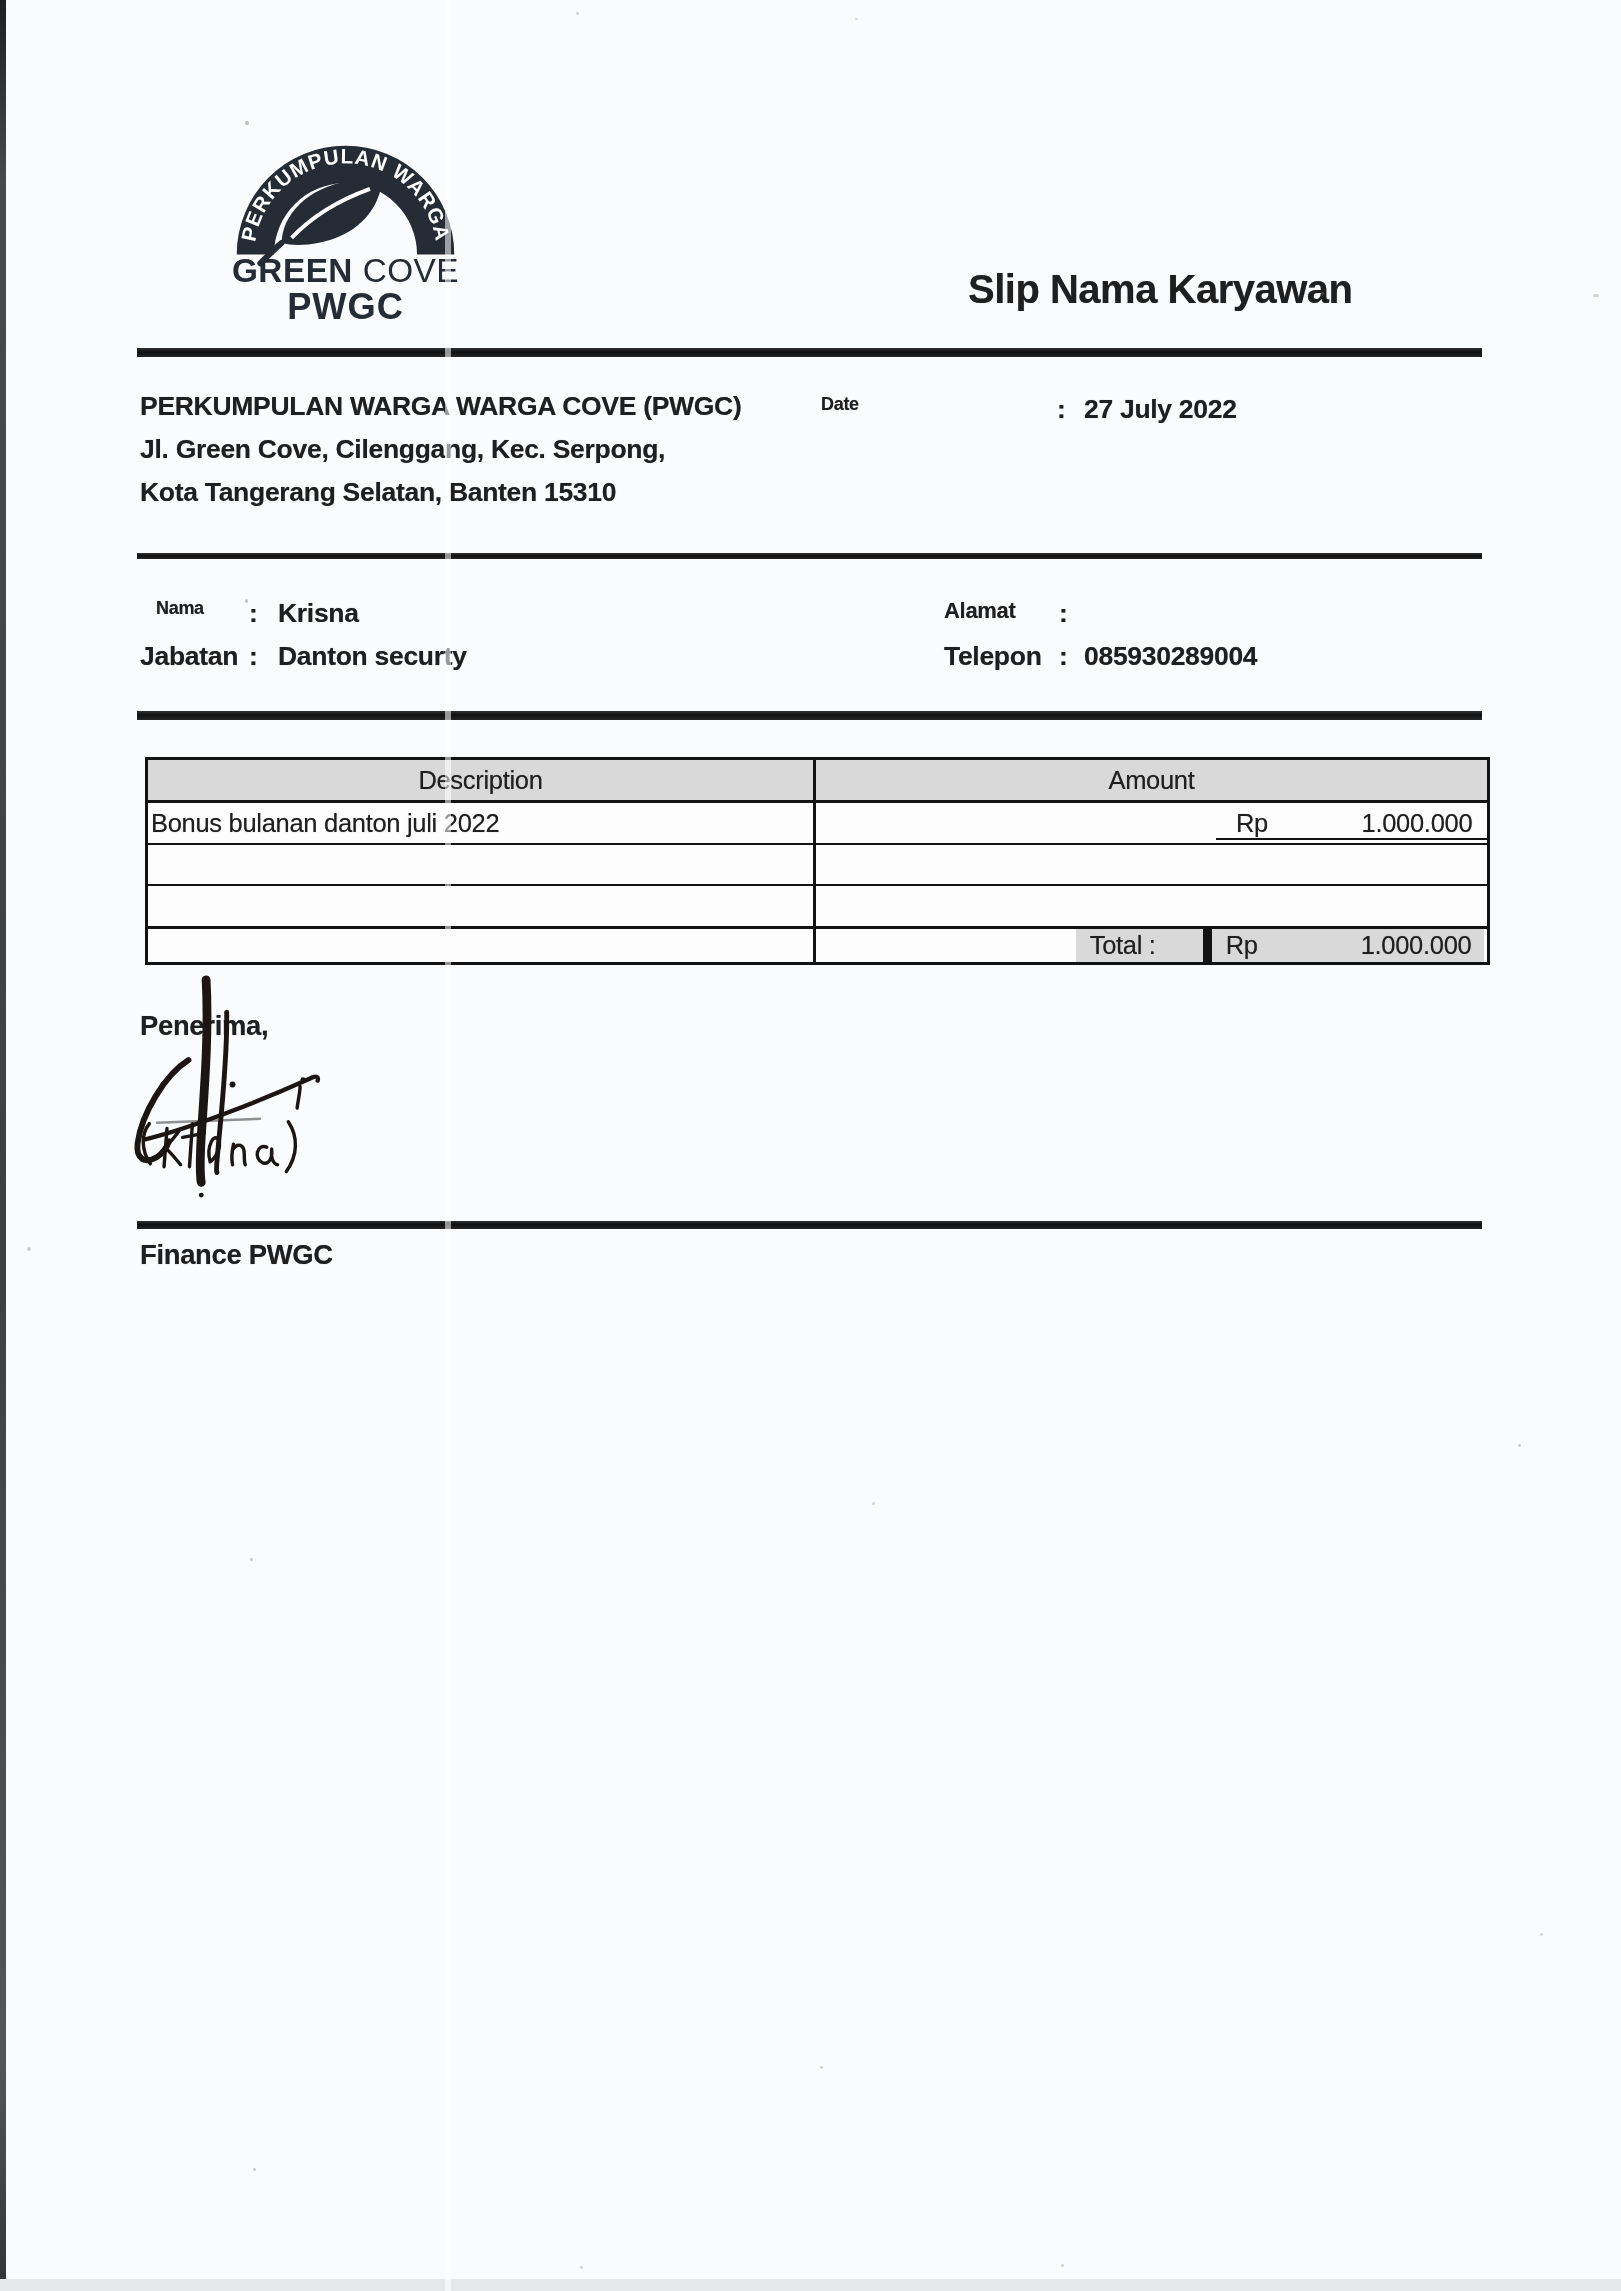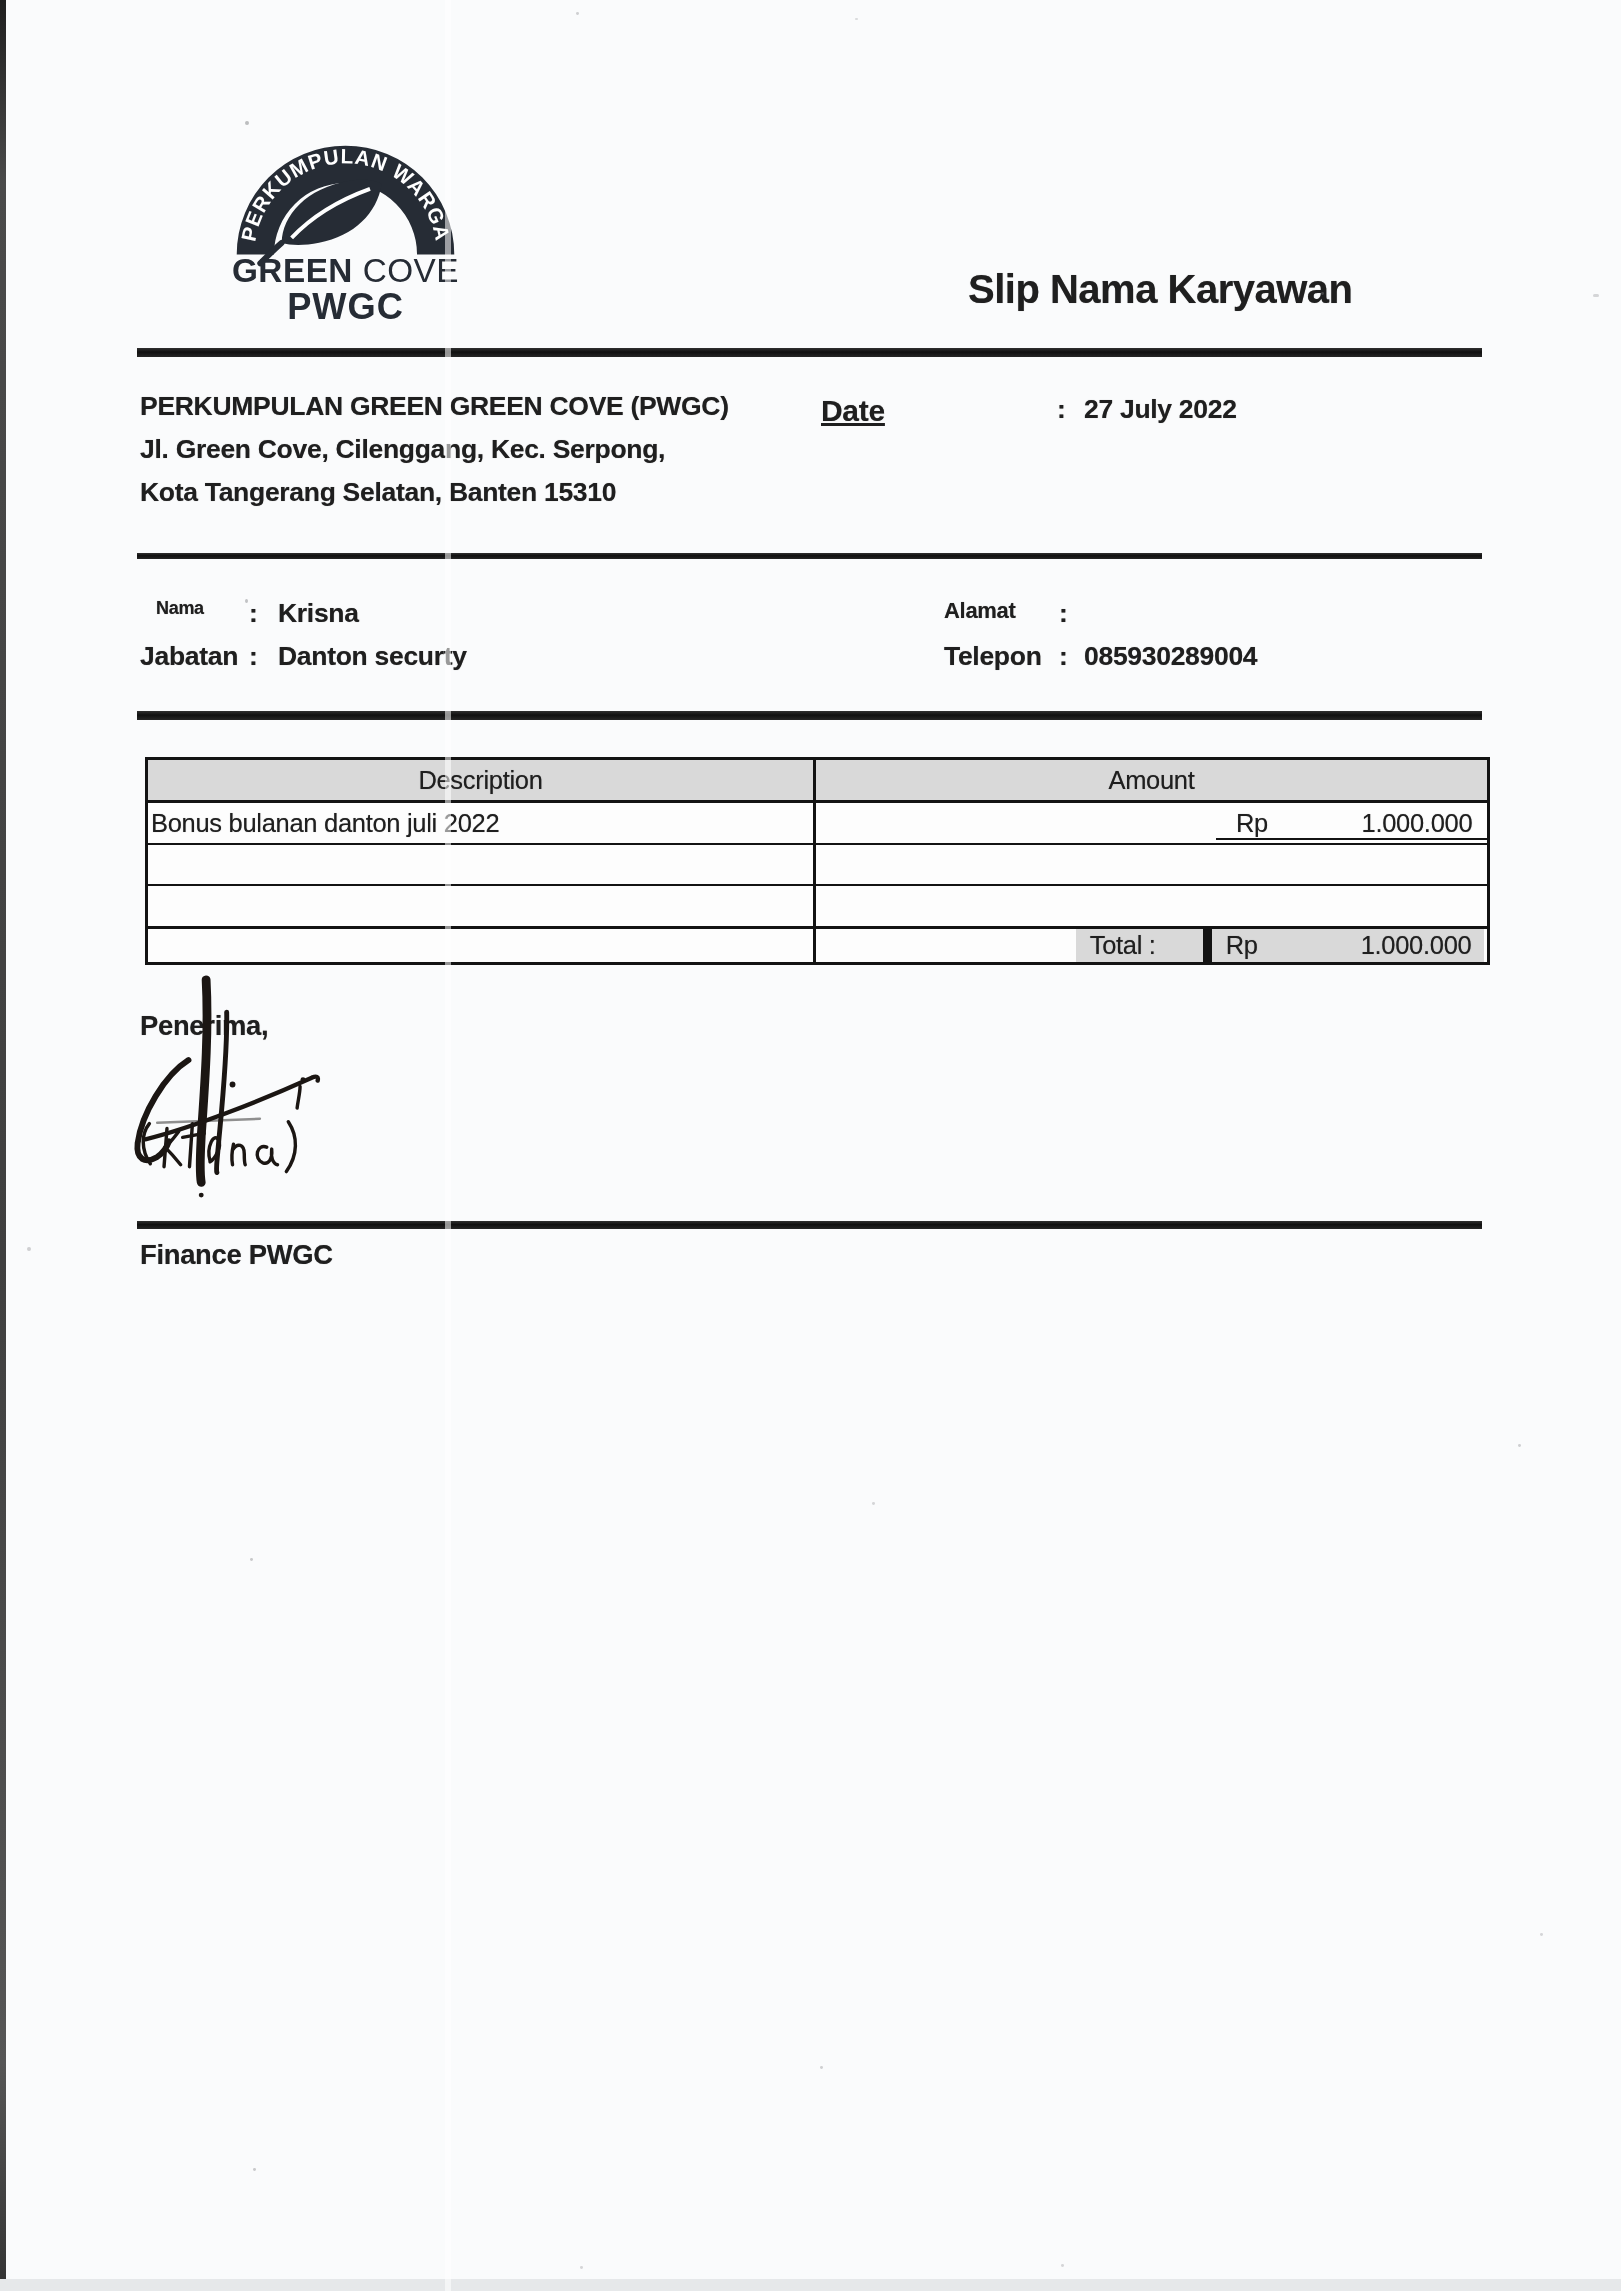--- a/index.html
+++ b/index.html
@@ -72,25 +72,25 @@
       <path d="M60,112 C52,119 45,126 38,133" stroke="#262c35" stroke-width="6" fill="none" stroke-linecap="round"></path>
     </g>
     <text x="125" y="152" text-anchor="middle" font-size="34" fill="#262c35" letter-spacing="0.5"><tspan font-weight="700">GREEN</tspan><tspan font-weight="400"> COVE</tspan></text>
     <text x="125" y="190" text-anchor="middle" font-size="37" font-weight="700" fill="#262c35" letter-spacing="1">PWGC</text>
   </svg>
 
   <div class="abs txt b" style="left:968px;top:267px;font-size:40px;letter-spacing:-0.5px;">Slip Nama Karyawan</div>
 
   <div class="rule thick" style="top:348px;"></div>
 
-  <div class="abs txt b" style="left:140px;top:391px;font-size:26.5px;">PERKUMPULAN GREEN GREEN COVE (PWGC)</div>
+  <div class="abs txt b" style="left:140px;top:391px;font-size:26.5px;">PERKUMPULAN WARGA WARGA COVE (PWGC)</div>
   <div class="abs txt sb" style="left:140px;top:434px;font-size:26.5px;">Jl. Green Cove, Cilenggang, Kec. Serpong,</div>
   <div class="abs txt sb" style="left:140px;top:477px;font-size:26.5px;">Kota Tangerang Selatan, Banten 15310</div>
 
-  <div class="abs txt sb" style="left:821px;top:394px;font-size:30px;text-decoration:underline;">Date</div>
+  <div class="abs txt sb" style="left:821px;top:394px;font-size:18px;">Date</div>
   <div class="abs txt sb" style="left:1057px;top:394px;font-size:26.5px;">:</div>
   <div class="abs txt sb" style="left:1084px;top:394px;font-size:26.5px;">27 July 2022</div>
 
   <div class="rule mid" style="top:553px;"></div>
 
   <div class="abs txt sb" style="left:156px;top:598px;font-size:18px;">Nama</div>
   <div class="abs txt sb" style="left:249px;top:598px;font-size:26.5px;">:</div>
   <div class="abs txt sb" style="left:278px;top:598px;font-size:26.5px;">Krisna</div>
 
   <div class="abs txt sb" style="left:140px;top:641px;font-size:26.5px;">Jabatan</div>

